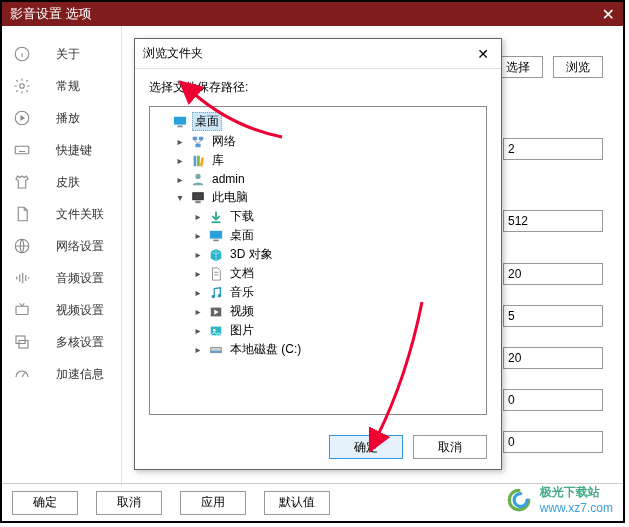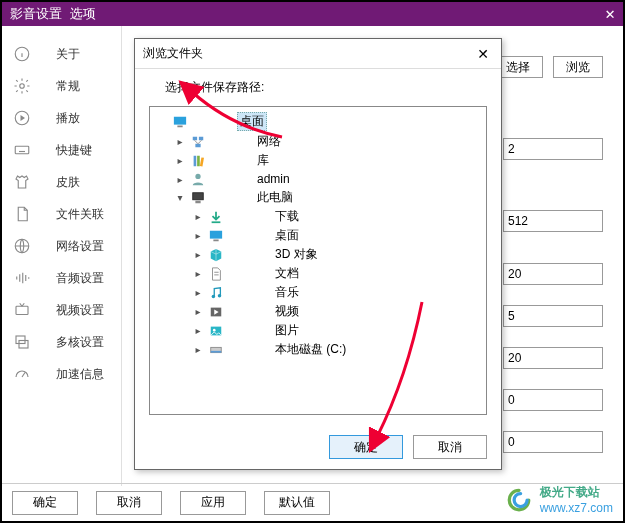--- a/index.html
+++ b/index.html
@@ -1,18 +1,18 @@
 <!DOCTYPE html>
 <html><head>
 <meta charset="utf-8">
 <style>
   * { box-sizing: border-box; margin: 0; padding: 0; }
   body { font-family: "Microsoft YaHei", sans-serif; font-size: 12px; background: #fff; width: 629px; height: 527px; overflow: hidden; position: relative; }
   .window { width: 625px; height: 523px; border: 2px solid #000; background: #fff; position: relative; }
-  .titlebar { background: #701a75; color: #fff; height: 24px; display: flex; align-items: center; padding: 0 8px; justify-content: space-between; font-size: 13px; font-family: Liberation Mono, monospace; }
+  .titlebar { background: #7f1d1d; color: #fff; height: 24px; display: flex; align-items: center; padding: 0 8px; justify-content: space-between; font-size: 13px; }
   .close-x { color: #fff; font-size: 16px; cursor: pointer; }
   .main { display: flex; height: 460px; }
   .sidebar { width: 120px; border-right: 1px solid #e0e0e0; padding-top: 12px; }
   .sidebar-item { display: flex; align-items: center; padding: 6px 10px; color: #333; cursor: pointer; gap: 24px; }
   .sb-icon { width: 20px; height: 20px; display: inline-flex; align-items: center; justify-content: center; color: #999; }
   .sb-icon svg { width: 18px; height: 18px; stroke: #888; fill: none; stroke-width: 1.5; }
   .content { flex: 1; position: relative; padding: 10px; }
   .field-row { position: absolute; right: 20px; display: flex; gap: 10px; }
   .txt { width: 100px; height: 22px; border: 1px solid #999; padding: 2px 4px; font-size: 12px; }
   .btn { height: 22px; padding: 0 12px; border: 1px solid #999; background: #fff; font-size: 12px; cursor: pointer; }
@@ -21,31 +21,31 @@
   .watermark { position: absolute; right: 10px; bottom: 6px; display: flex; align-items: center; gap: 8px; font-size: 12px; }
   .watermark .wm-top { color: #4a8; font-weight: bold; }
   .watermark .wm-url { color: #3aa0e0; font-size: 12px; }
   .wm-logo { width: 26px; height: 26px; }
 
   
   .dialog { position: absolute; left: 132px; top: 36px; width: 368px; height: 432px; background: #fff; border: 1px solid #666; box-shadow: 2px 2px 6px rgba(0,0,0,0.25); display: flex; flex-direction: column; }
   .dlg-title { display: flex; justify-content: space-between; align-items: center; padding: 6px 8px; font-size: 12px; }
   .dlg-close { font-size: 14px; cursor: pointer; padding: 0 4px; }
   .dlg-body { flex: 1; padding: 6px 14px 10px 14px; display: flex; flex-direction: column; border-top: 1px solid #ddd;}
-  .dlg-label { margin: 4px 0 10px 16px; }
+  .dlg-label { margin: 4px 0 10px 0; }
   .tree-box { flex: 1; border: 1px solid #888; padding: 4px 2px; overflow: auto; background: #fff; }
   .tree ul { list-style: none; padding-left: 18px; }
   .tree > ul { padding-left: 4px; }
   .tree-item { display: flex; align-items: center; gap: 4px; padding: 1px 0; font-size: 12px; white-space: nowrap; }
   .expander { width: 12px; height: 12px; display: inline-flex; align-items: center; justify-content: center; color: #555; font-size: 10px; }
   .spacer { width: 12px; display: inline-block; }
   .ticon { width: 16px; height: 16px; display: inline-flex; align-items: center; justify-content: center; }
   .ticon svg { width: 14px; height: 14px; }
   .tree-item.selected .lbl { background: #cde6f7; border: 1px dotted #7aa; padding: 0 2px; }
-  .lbl { padding: 0 2px; margin-left: 45px; }
+  .lbl { padding: 0 2px; }
   .dlg-buttons { display: flex; justify-content: flex-end; gap: 10px; padding: 10px 14px; }
   .dlg-buttons .btn { width: 74px; height: 24px; }
   .dlg-buttons .btn.primary { background: #e5f1fb; border: 1px solid #3399dd; }
 
   
   .arrow { position: absolute; pointer-events: none; }
   .arrow svg { overflow: visible; }
 
 </style>
 </head>

